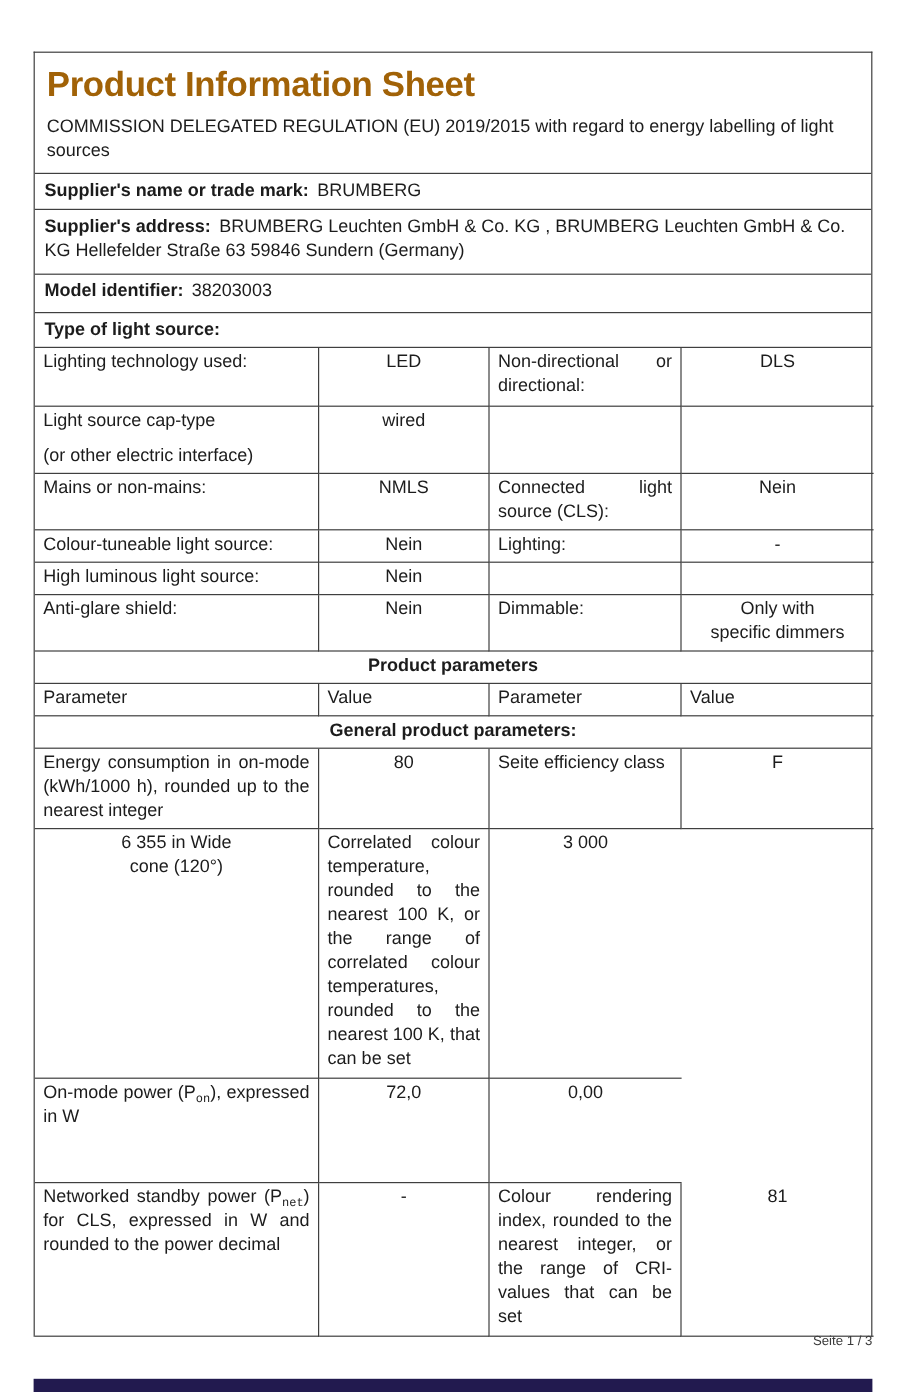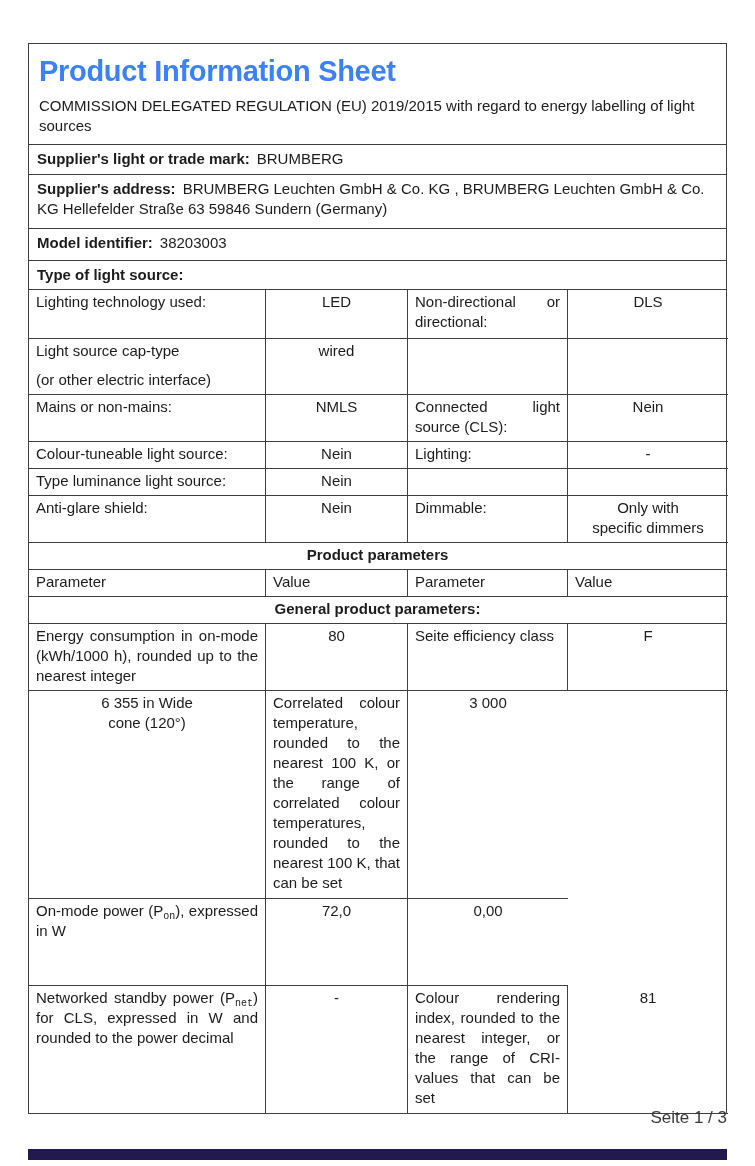--- a/index.html
+++ b/index.html
@@ -34,30 +34,30 @@
   .rh-header{min-height:99px} .rh-supplier{min-height:30px} .rh-address{min-height:54px}
   .rh-model{min-height:32px}  .rh-type{min-height:29px}
   .rh-t0{min-height:49px} .rh-t1{min-height:49px} .rh-t2{min-height:45px}
   .rh-t3{min-height:25px} .rh-t4{min-height:24px} .rh-t5{min-height:45px}
   .rh-pp{min-height:23px} .rh-cols{min-height:24px} .rh-gen{min-height:23px}
   .rh-p0{min-height:66px} .rh-p1{min-height:208px} .rh-p2{min-height:87px} .rh-p3{min-height:128px}
 
   .head-cell { padding:10px 10px 8px 10px; }
   .doc-title {
     font-size:29px; line-height:34px; font-weight:bold;
-    color:#3b82f6; letter-spacing:-0.3px; margin-bottom:8px;
+    color:#a16207; letter-spacing:-0.3px; margin-bottom:8px;
   }
   .doc-sub { max-width:672px; }
   sub { font-size:10px; line-height:0; vertical-align:-3px;font-family:Liberation Mono, monospace; }
   .cap2 { margin-top:9px; }
   .vwrap-100 { display:inline-block; max-width:100px; }
   .vwrap-112 { display:inline-block; max-width:112px; }
   .page-num {
     position:absolute; top:1111px; right:28px;
-    font-size:17px; line-height:14px; color:#3a3a3a;
+    font-size:11px; line-height:14px; color:#3a3a3a;
   }
   .footer-bar {
     position:absolute; left:28px; top:1149px;
     width:699px; height:11px; background:#221a4f;
   }
 </style>
 </head>
 <body>
 
 <div class="sheet">
@@ -65,21 +65,21 @@
 
     <div class="rowfull rh-header">
       <div class="cell head-cell rh-header">
         <div class="doc-title">Product Information Sheet</div>
         <div class="doc-sub">COMMISSION DELEGATED REGULATION (EU) 2019/2015 with regard to energy labelling of light sources</div>
       </div>
     </div>
 
     <div class="rowfull lblrow rh-supplier">
       <div class="cell rh-supplier">
-        <b class="lbl-b">Supplier's light or trade mark:</b><span class="lbl-v">BRUMBERG</span>
+        <b class="lbl-b">Supplier's name or trade mark:</b><span class="lbl-v">BRUMBERG</span>
       </div>
     </div>
 
     <div class="rowfull lblrow rh-address">
       <div class="cell rh-address">
         <b class="lbl-b">Supplier's address:</b><span class="lbl-v">BRUMBERG Leuchten GmbH &amp; Co. KG , BRUMBERG Leuchten GmbH &amp; Co. KG Hellefelder Straße 63 59846 Sundern (Germany)</span>
       </div>
     </div>
 
     <div class="rowfull lblrow rh-model">
@@ -119,21 +119,21 @@
     </div>
 
     <div class="row4 rh-t3">
       <div class="cell param">Colour-tuneable light source:</div>
       <div class="cell val">Nein</div>
       <div class="cell param">Lighting:</div>
       <div class="cell val">-</div>
     </div>
 
     <div class="row4 rh-t4">
-      <div class="cell param">Type luminance light source:</div>
+      <div class="cell param">High luminous light source:</div>
       <div class="cell val">Nein</div>
       <div class="cell param"></div>
       <div class="cell val"></div>
     </div>
 
     <div class="row4 rh-t5">
       <div class="cell param">Anti-glare shield:</div>
       <div class="cell val">Nein</div>
       <div class="cell param">Dimmable:</div>
       <div class="cell val">

